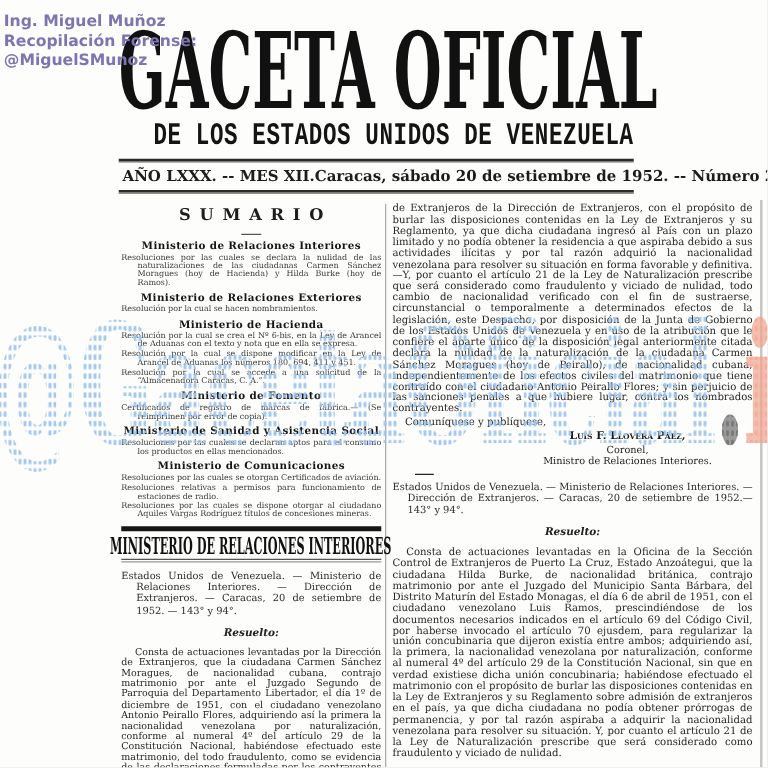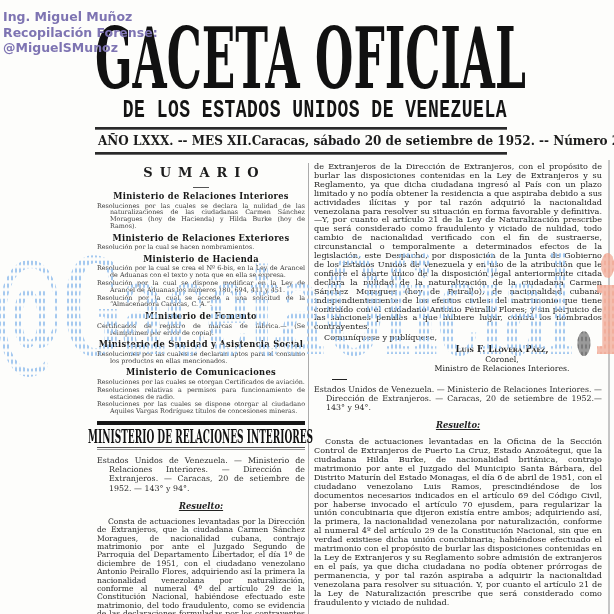--- a/index.html
+++ b/index.html
@@ -56,21 +56,21 @@
   .heavy-rule { height:3px; border-top:3px solid #161616; border-bottom:1px solid #161616; margin:6px 0 3px; }
   .big-heading { display:flex; justify-content:center; height:17px; overflow:visible; }
   .big-heading span {
     display:inline-block; white-space:nowrap; font-weight:bold; font-size:15px; line-height:15px;
     transform:scale(0.6,1.25); transform-origin:center top; color:#111;
   }
   .thin-double { height:3px; border-top:1px solid #555; border-bottom:1px solid #999; margin:2px 0 6px; }
   
   .hang { padding-left:12px; text-indent:-12px; }
   .dateline { font-size:7.9px; line-height:9.2px; color:#2b2b2b; text-align:justify; }
-  .resuelto { font-style:italic; font-weight:bold; text-align:center; font-size:8.4px; margin:8px 0 7px; color:#222;text-decoration:underline; }
+  .resuelto { font-style:italic; font-weight:bold; text-align:center; font-size:8.4px; margin:8px 0 7px; color:#222; }
   .body { font-size:8.1px; line-height:8.9px; text-align:justify; color:#262626; }
   .col-left .body { font-size:7.6px; line-height:8.4px; }
   .indent { text-indent:11px; }
   .comunique { text-indent:10px; margin-top:2px; }
   .signature { width:200px; margin:3px 0 2px auto; text-align:center; }
   .sig-name { font-variant:small-caps; font-weight:bold; font-size:8.6px; line-height:9.5px; }
   .sig-rank, .sig-title { font-size:7.8px; line-height:9.5px; }
   .short-dash { width:15px; border-top:1.5px solid #222; margin:5px 0 5px 18px; }
   
   .watermark {

